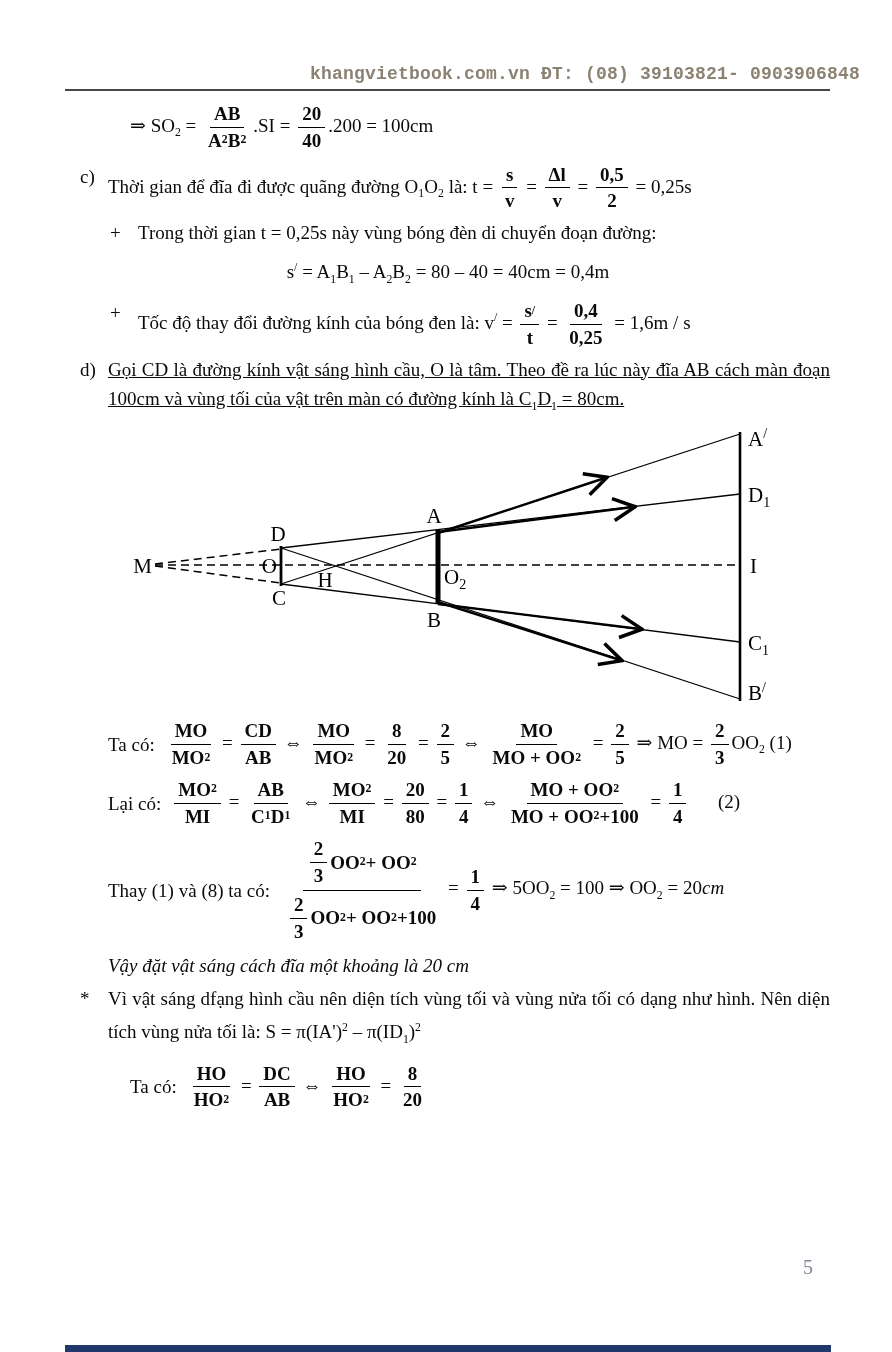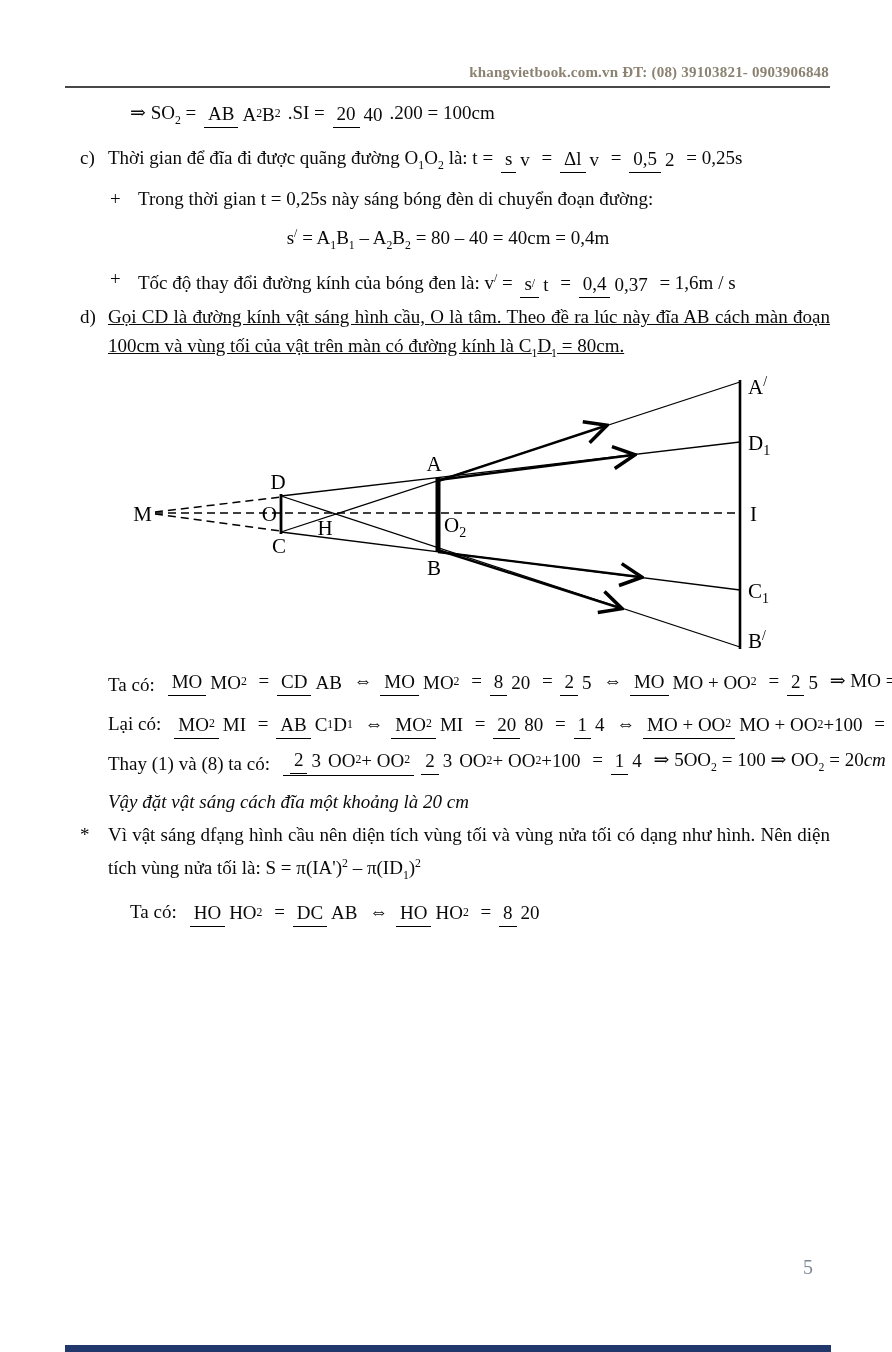--- a/index.html
+++ b/index.html
@@ -1,40 +1,40 @@
 <!DOCTYPE html>
 <html><head>
 <meta charset="utf-8">
 <style>
   html,body{margin:0;padding:0;background:#ffffff;}
   .page{position:relative;width:892px;height:1352px;background:#fff;overflow:hidden;
         font-family:"Liberation Serif","DejaVu Serif",serif;color:#0a0a0a;font-size:19px;}
-  .header{margin:64px 63px 0 65px;text-align:right;font-weight:bold;font-size:15px;
-          color:#8b8272;letter-spacing:.2px;font-family:Liberation Serif, serif;}
+  .header{margin:64px 32px 0 65px;text-align:right;font-weight:bold;font-size:18px;
+          color:#8b8272;letter-spacing:.2px;font-family:Liberation Mono, monospace;}
   .rule{margin:5px 62px 0 65px;border-bottom:2px solid #474747;}
   .blk{line-height:29px;}
   .eq1{margin:10px 0 8px 130px;}
   .para{margin:6px 62px 0 108px;text-align:justify;width:722px;}
   .eqd{margin:2px 0 0 108px;}
   .item{display:flex;margin-top:4px;}
   .item .marker{flex:none;}
   .c-item{margin-left:80px;} .c-item .marker{width:28px;}
   .plus-item{margin-left:110px;} .plus-item .marker{width:28px;}
   .star-item{margin-left:80px;margin-right:62px;} .star-item .marker{width:28px;}
   .star-item .body{text-align:justify;width:722px;}
   .ceq{margin:6px 0 0 108px;width:680px;text-align:center;}
   .row{display:flex;align-items:center;margin-top:6px;white-space:nowrap;}
   .row .rlabel{margin-right:10px;}
   .ta-co{margin-left:108px;}
   .lai-co{margin-left:108px;}
   .thay{margin-left:108px;}
   .ho{margin-left:130px;}
   .vay{margin:6px 0 0 108px;font-style:italic;}
-  .frac{display:inline-flex;align-items:center;vertical-align:middle;
-        margin:0 3px;text-align:center;}
+  .frac{display:inline-flex;flex-direction:column;align-items:center;vertical-align:middle;
+        margin:0 3px;text-align:center;font-weight:bold;}
   .frac .num{padding:1px 4px;border-bottom:1.4px solid #000;line-height:1.25;display:inline-flex;align-items:center;justify-content:center;}
   .frac .den{padding:1px 4px;line-height:1.25;display:inline-flex;align-items:center;justify-content:flex-end;}
   sub{font-size:.62em;} sup{font-size:.62em;}
   .diagram{margin-top:2px;}
   .diagram svg{display:block;}
   .svgtext{font-family:"Liberation Serif",serif;font-size:21px;fill:#000;}
   .pagenum{position:absolute;left:803px;top:1256px;font-size:20px;color:#7d8795;}
   .footbar{position:absolute;left:65px;bottom:0;width:766px;height:7px;background:#20386b;}
 </style>
 </head>
@@ -64,33 +64,33 @@
           <span class="num">Δl</span>
           <span class="den">v</span>
         </span> = <span class="frac">
           <span class="num">0,5</span>
           <span class="den">2</span>
         </span> = 0,25s</span>
   </div>
 
   <div class="blk item plus-item">
     <span class="marker">+</span>
-    <span class="body">Trong thời gian t = 0,25s này sáng bóng đèn di chuyển đoạn đường:</span>
+    <span class="body">Trong thời gian t = 0,25s này vùng bóng đèn di chuyển đoạn đường:</span>
   </div>
 
   <div class="blk ceq">s<sup>/</sup> = A<sub>1</sub>B<sub>1</sub> – A<sub>2</sub>B<sub>2</sub> = 80 – 40 = 40cm = 0,4m</div>
 
   <div class="blk item plus-item">
     <span class="marker">+</span>
     <span class="body">Tốc độ thay đổi đường kính của bóng đen là:  v<sup>/</sup> = <span class="frac">
           <span class="num">s<sup>/</sup></span>
           <span class="den">t</span>
         </span> = <span class="frac">
           <span class="num">0,4</span>
-          <span class="den">0,37</span>
+          <span class="den">0,25</span>
         </span> = 1,6m / s</span>
   </div>
 
   <div class="blk item c-item">
     <span class="marker">d)</span>
     <span class="body para" style="margin:0;text-decoration:underline;">Gọi CD là đường kính vật sáng hình cầu, O là tâm. Theo đề ra lúc này đĩa AB cách màn đoạn 100cm và vùng tối của vật trên màn có đường kính là C<sub>1</sub>D<sub>1</sub> = 80cm.</span>
   </div>
 
   <div class="diagram">
     <svg width="892" height="290" viewBox="0 0 892 290">

